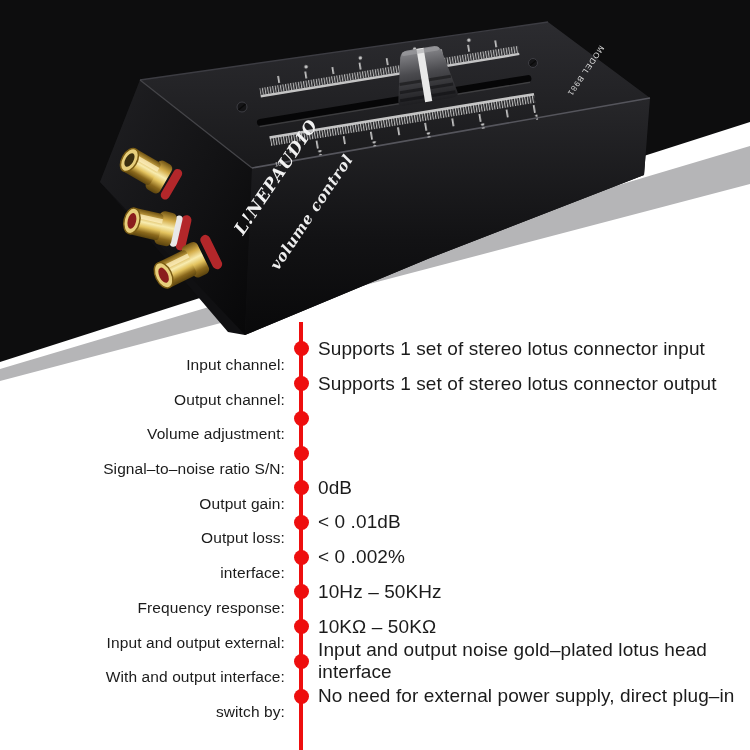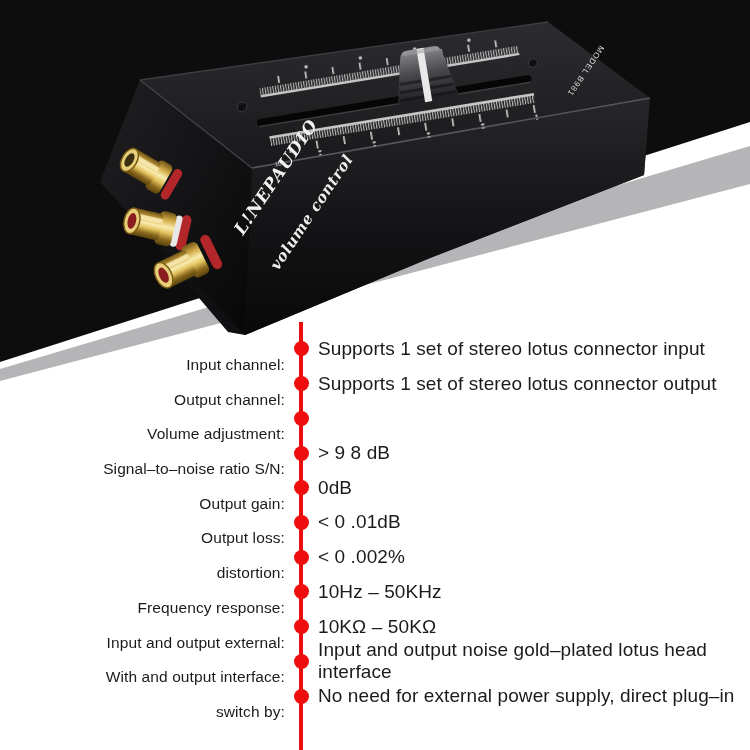--- a/index.html
+++ b/index.html
@@ -171,38 +171,37 @@
       <div class="spec-label">Volume adjustment:</div>
       <div class="spec-dotcell">
           <div class="spec-dot"></div>
         </div>
     </div>
     <div class="spec-row">
       <div class="spec-label">Signal–to–noise ratio S/N:</div>
       <div class="spec-dotcell">
           <div class="spec-dot"></div>
         </div>
-      <div class="spec-value">&gt; 9  8 dB</div>
     </div>
     <div class="spec-row">
       <div class="spec-label">Output gain:</div>
       <div class="spec-dotcell">
           <div class="spec-dot"></div>
         </div>
       <div class="spec-value">0dB</div>
     </div>
     <div class="spec-row">
       <div class="spec-label">Output loss:</div>
       <div class="spec-dotcell">
           <div class="spec-dot"></div>
         </div>
       <div class="spec-value">&lt; 0 .01dB</div>
     </div>
     <div class="spec-row">
-      <div class="spec-label">distortion:</div>
+      <div class="spec-label">interface:</div>
       <div class="spec-dotcell">
           <div class="spec-dot"></div>
         </div>
       <div class="spec-value">&lt; 0 .002%</div>
     </div>
     <div class="spec-row">
       <div class="spec-label">Frequency response:</div>
       <div class="spec-dotcell">
           <div class="spec-dot"></div>
         </div>

